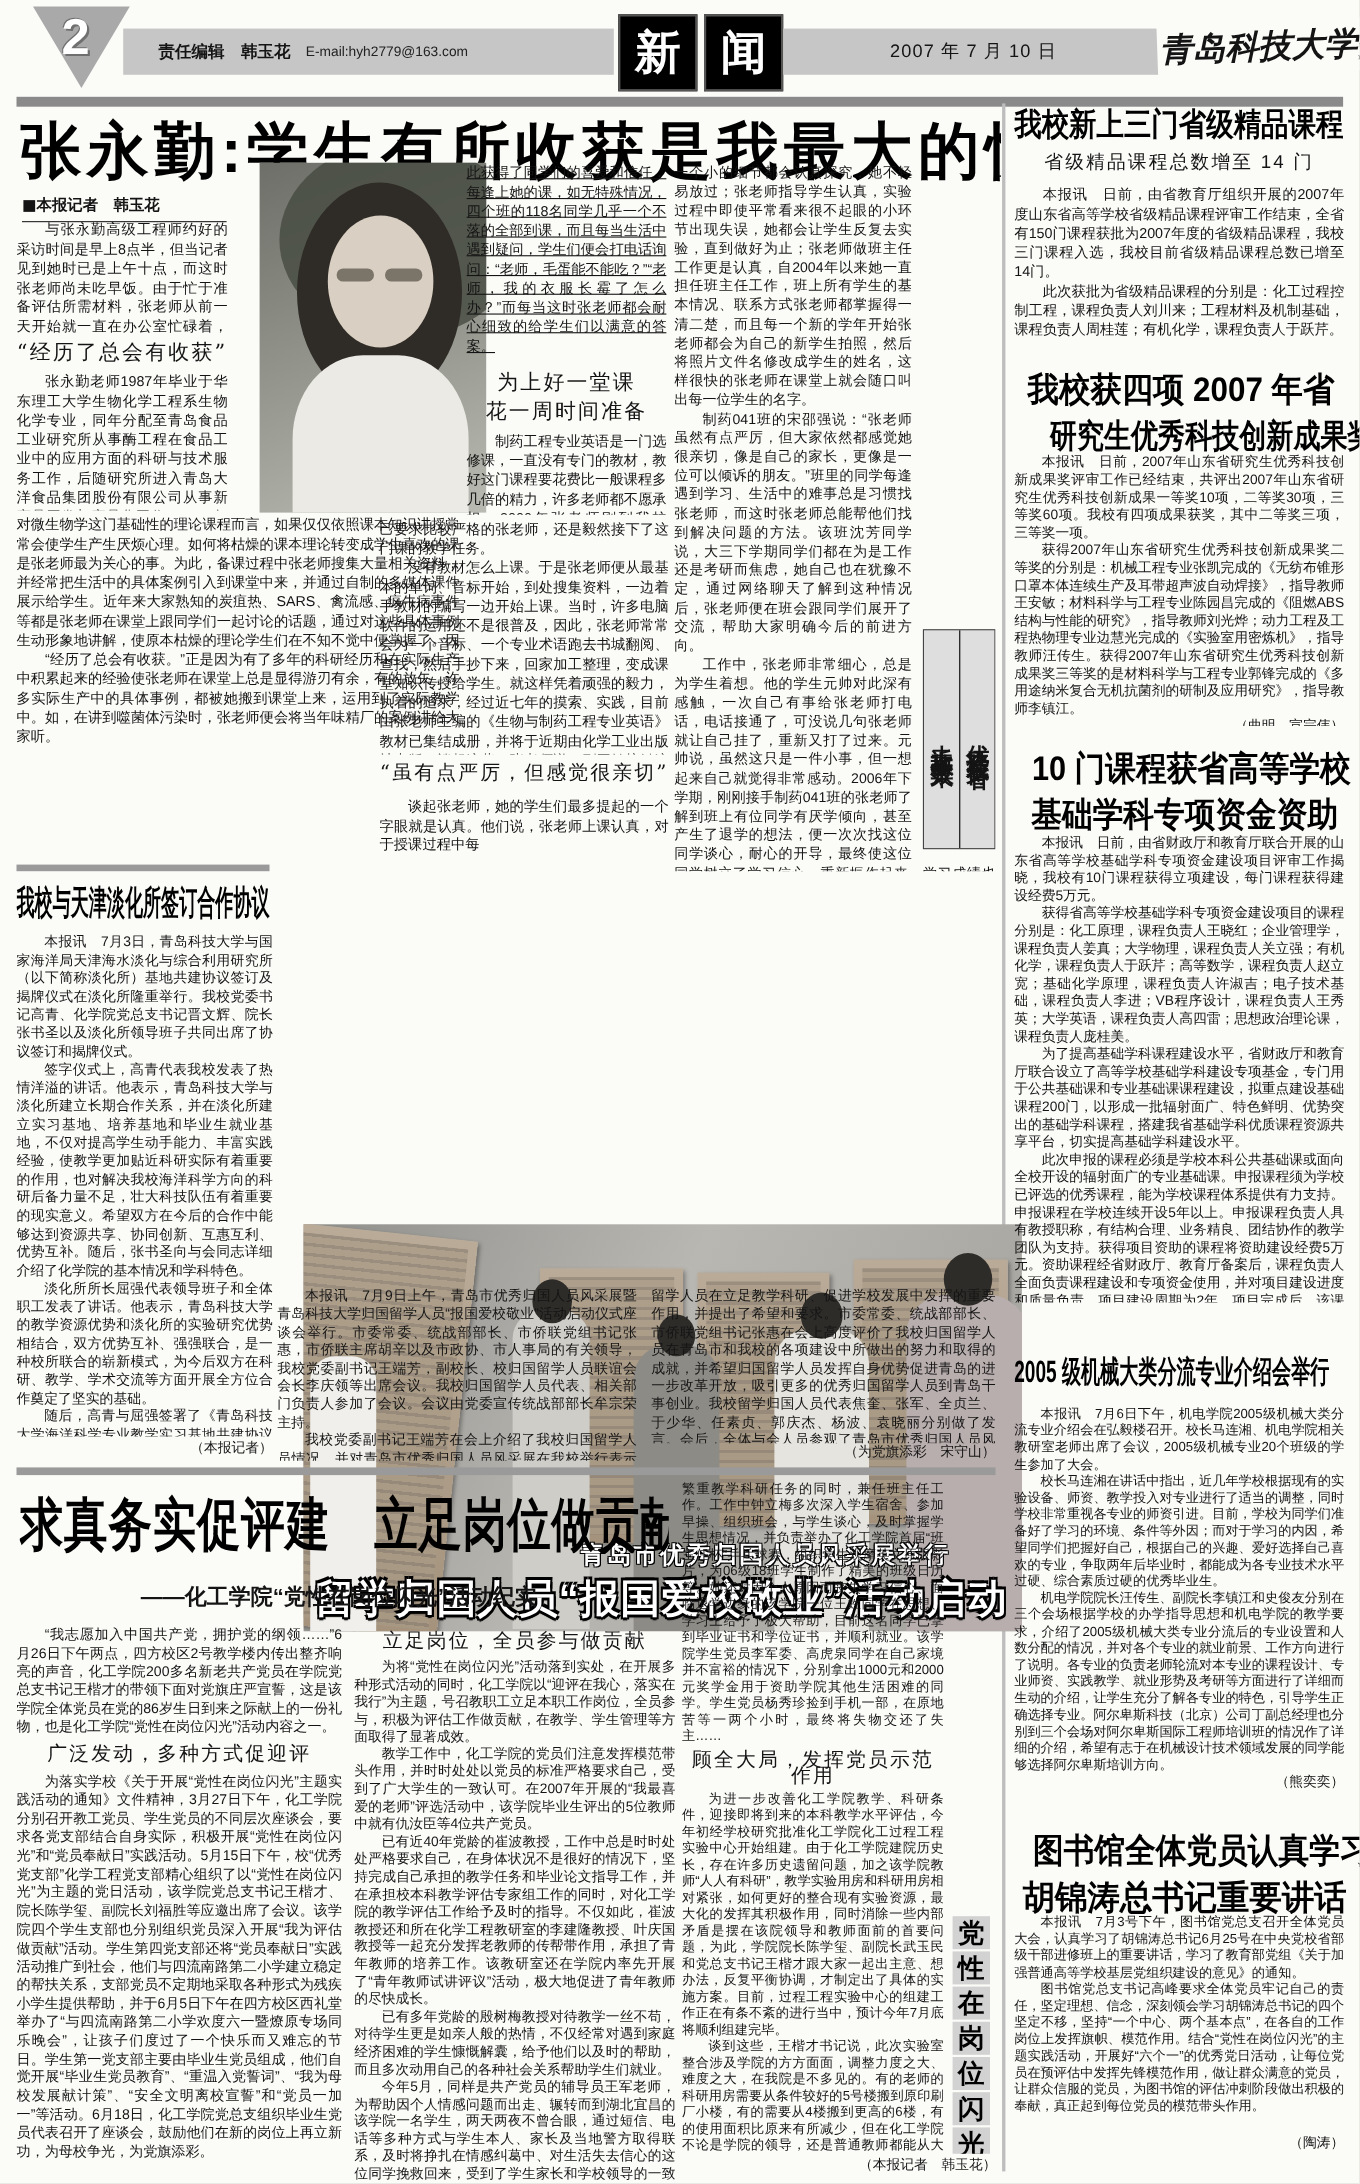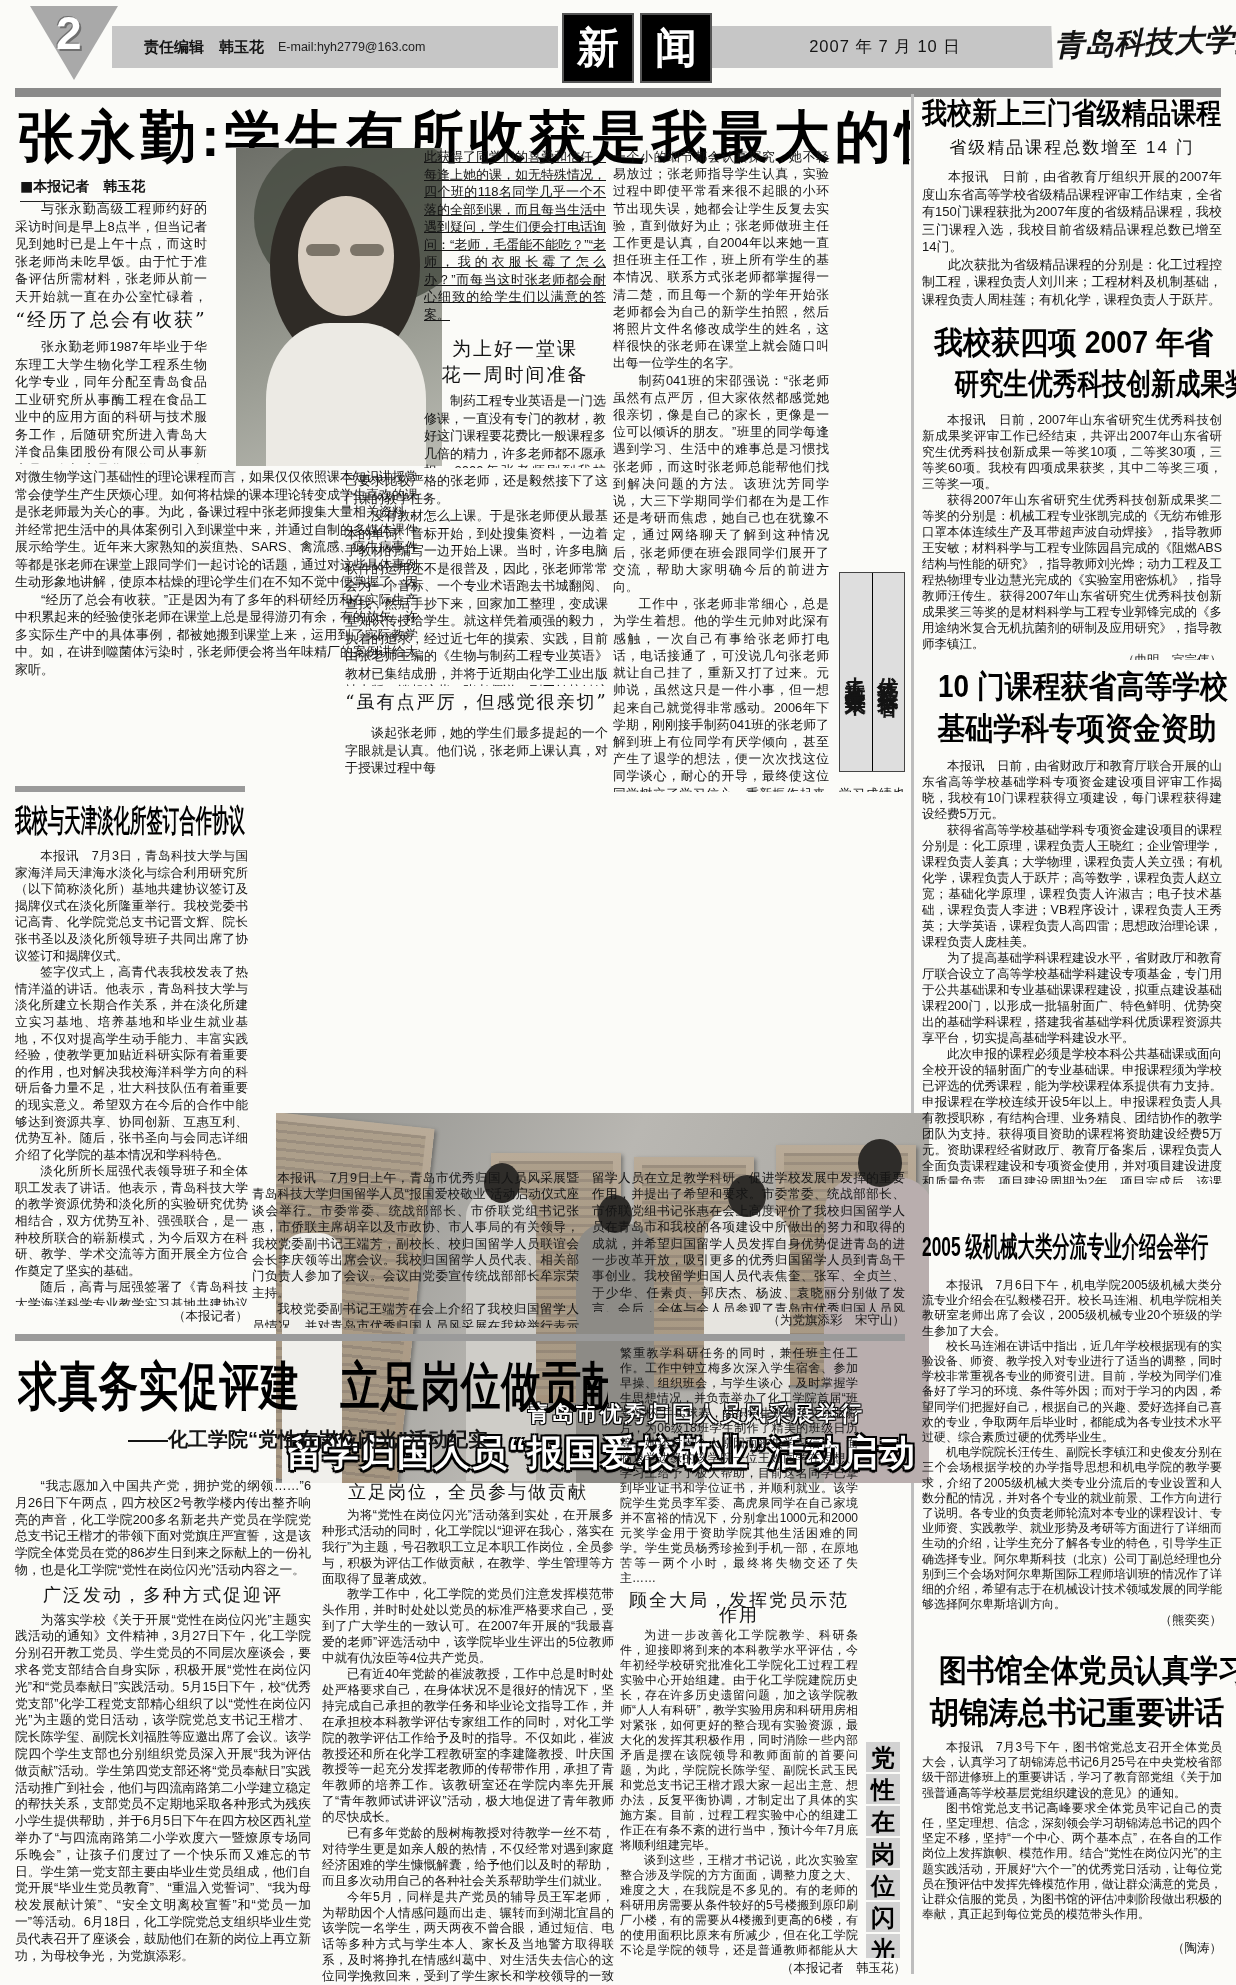--- a/index.html
+++ b/index.html
@@ -15,21 +15,21 @@
   .newsbox{display:flex;gap:6px;}
   .newsbox span{display:flex;align-items:center;justify-content:center;width:68px;height:66px;background:#000;color:#fff;
         font-size:42px;font-weight:900;border:2px solid #555;}
   .dt{font-size:16.5px;letter-spacing:1px;margin:0 auto;}
   .paper{font-family:"DejaVu Serif",serif;font-style:italic;font-weight:bold;font-size:30px;transform:rotate(-2deg);
          background:#fbfbf8;padding:4px 2px;white-space:nowrap;}
   .rule{background:#8a8a8a;}
   .vdiv{background:#bdbdbd;}
   .hdiv{background:#9a9a9a;}
   .squeeze{display:inline-block;transform-origin:0 50%;white-space:nowrap;font-weight:900;color:#000;}
-  .ctr{text-align:center;}
+  .ctr{text-align:center;margin-top:12px;}
   
   .bt{font-size:13px;line-height:17.5px;text-align:justify;overflow:hidden;}
   .bt p{margin:0;text-indent:2em;}
   .t125{font-size:12.5px;line-height:16px;}
   .t12{font-size:12px;line-height:15.2px;}
   .cont > p:first-child{text-indent:0;}
   .sigp{text-align:right;font-size:12.5px;}
   .inline-sig{text-align:right;text-indent:0 !important;}
   .subhead-script{font-family:"DejaVu Serif",serif;font-size:19px;letter-spacing:2px;text-align:center;font-weight:normal;}
   .byline{font-family:"DejaVu Serif",serif;font-size:14px;font-weight:bold;border-bottom:1.5px solid #222;padding-bottom:5px;}

